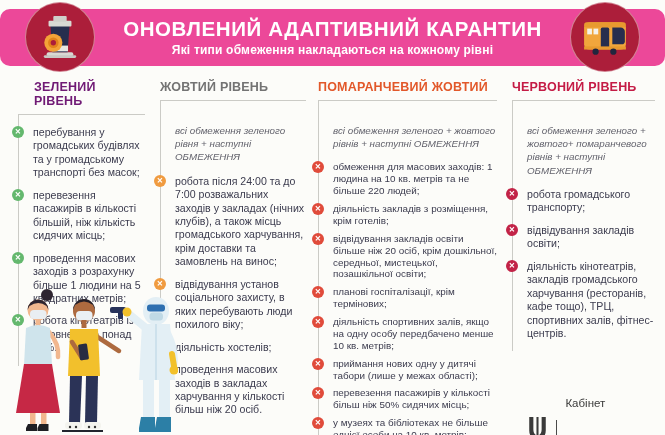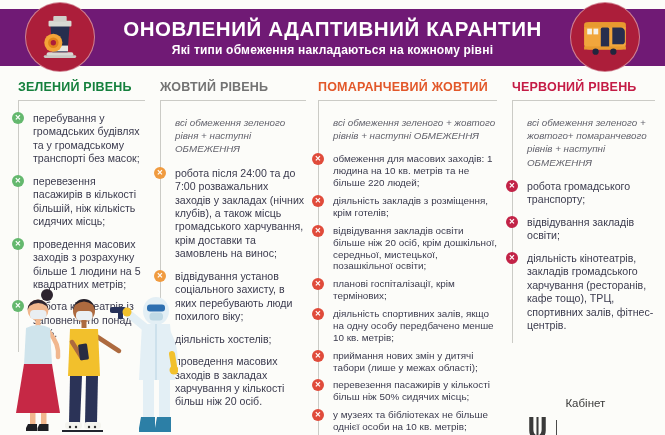--- a/index.html
+++ b/index.html
@@ -3,44 +3,44 @@
 <meta charset="utf-8">
 <style>
   html,body { margin:0; padding:0; }
   #canvas {
     position:relative; width:665px; height:435px;
     background:#FCFCF9; overflow:hidden;
     font-family:"Liberation Sans", sans-serif;
     -webkit-font-smoothing:antialiased;
   }
   
-  .banner { position:absolute; left:0; top:9px; width:665px; height:57px; background:#701a75; }
+  .banner { position:absolute; left:0; top:9px; width:665px; height:57px; background:#ec4899;border-radius:10px; }
   .banner-inner { text-align:center; color:#fff; }
   .banner-title { margin:0; padding-top:8px; font-size:20.5px; font-weight:bold; letter-spacing:0.6px; }
   .banner-subtitle { margin:2px 0 0 0; font-size:12px; font-weight:bold; letter-spacing:0.2px; }
   .banner-circle {
     position:absolute; top:2px; width:68px; height:68px; border-radius:50%;
     background:#AC1E3A; border:1px solid rgba(255,255,255,0.45);
     display:flex; align-items:center; justify-content:center;
   }
   .circle-left { left:25px; }
   .circle-right { right:25px; }
   
   .col { position:absolute; top:80px; }
   #col-green  { left:18px;  width:127px; }
   #col-yellow { left:160px; width:146px; }
   #col-orange { left:318px; width:179px; }
   #col-red    { left:512px; width:143px; }
   .col h2 { margin:0 0 6px 0; font-size:12.5px; font-weight:bold; letter-spacing:0.2px; }
-  #col-green h2  { color:#15803d; }
+  #col-green h2  { color:#701a75;margin-left:16px; }
   #col-yellow h2 { color:#737373; }
   #col-orange h2 { color:#E2582A; }
   #col-red h2    { color:#C41B45; }
   .panel { border-top:1px solid #CBCBC6; border-left:1px solid #CBCBC6; padding:11px 0 2px 14px; }
-  .intro { font-style:italic; color:#63636D; font-size:9.8px; line-height:1.35; margin:4px 0 11px 0; }
+  .intro { font-style:italic; color:#63636D; font-size:9.8px; line-height:1.35; margin:12px 0 11px 0; }
   .item { position:relative; font-size:10.6px; line-height:1.27; color:#3B3B4E; margin:0 0 9px 0; }
   #col-orange .item { font-size:9.9px; line-height:1.2; margin-bottom:6px; }
   .dot {
     position:absolute; left:-21px; top:0px; width:12px; height:12px; border-radius:50%;
     color:#fff; font-size:7.5px; font-weight:bold; line-height:12px; text-align:center;
   }
   .dot-green  { background:#64B86E; }
   .dot-yellow { background:#F09B40; }
   .dot-orange { background:#E04B3B; }
   .dot-red    { background:#C22347; }
@@ -155,21 +155,21 @@
       <div class="item">
         <span class="dot dot-orange">✕</span>
         <span>планові госпіталізації, крім термінових;</span>
       </div>
       <div class="item">
         <span class="dot dot-orange">✕</span>
         <span>діяльність спортивних залів, якщо на одну особу передбачено менше 10 кв. метрів;</span>
       </div>
       <div class="item">
         <span class="dot dot-orange">✕</span>
-        <span>приймання нових змін у дитячі табори (лише у межах області);</span>
+        <span>приймання нових одну у дитячі табори (лише у межах області);</span>
       </div>
       <div class="item">
         <span class="dot dot-orange">✕</span>
         <span>перевезення пасажирів у кількості більш ніж 50% сидячих місць;</span>
       </div>
       <div class="item">
         <span class="dot dot-orange">✕</span>
         <span>у музеях та бібліотеках не більше однієї особи на 10 кв. метрів;</span>
       </div>
       <div class="item">

